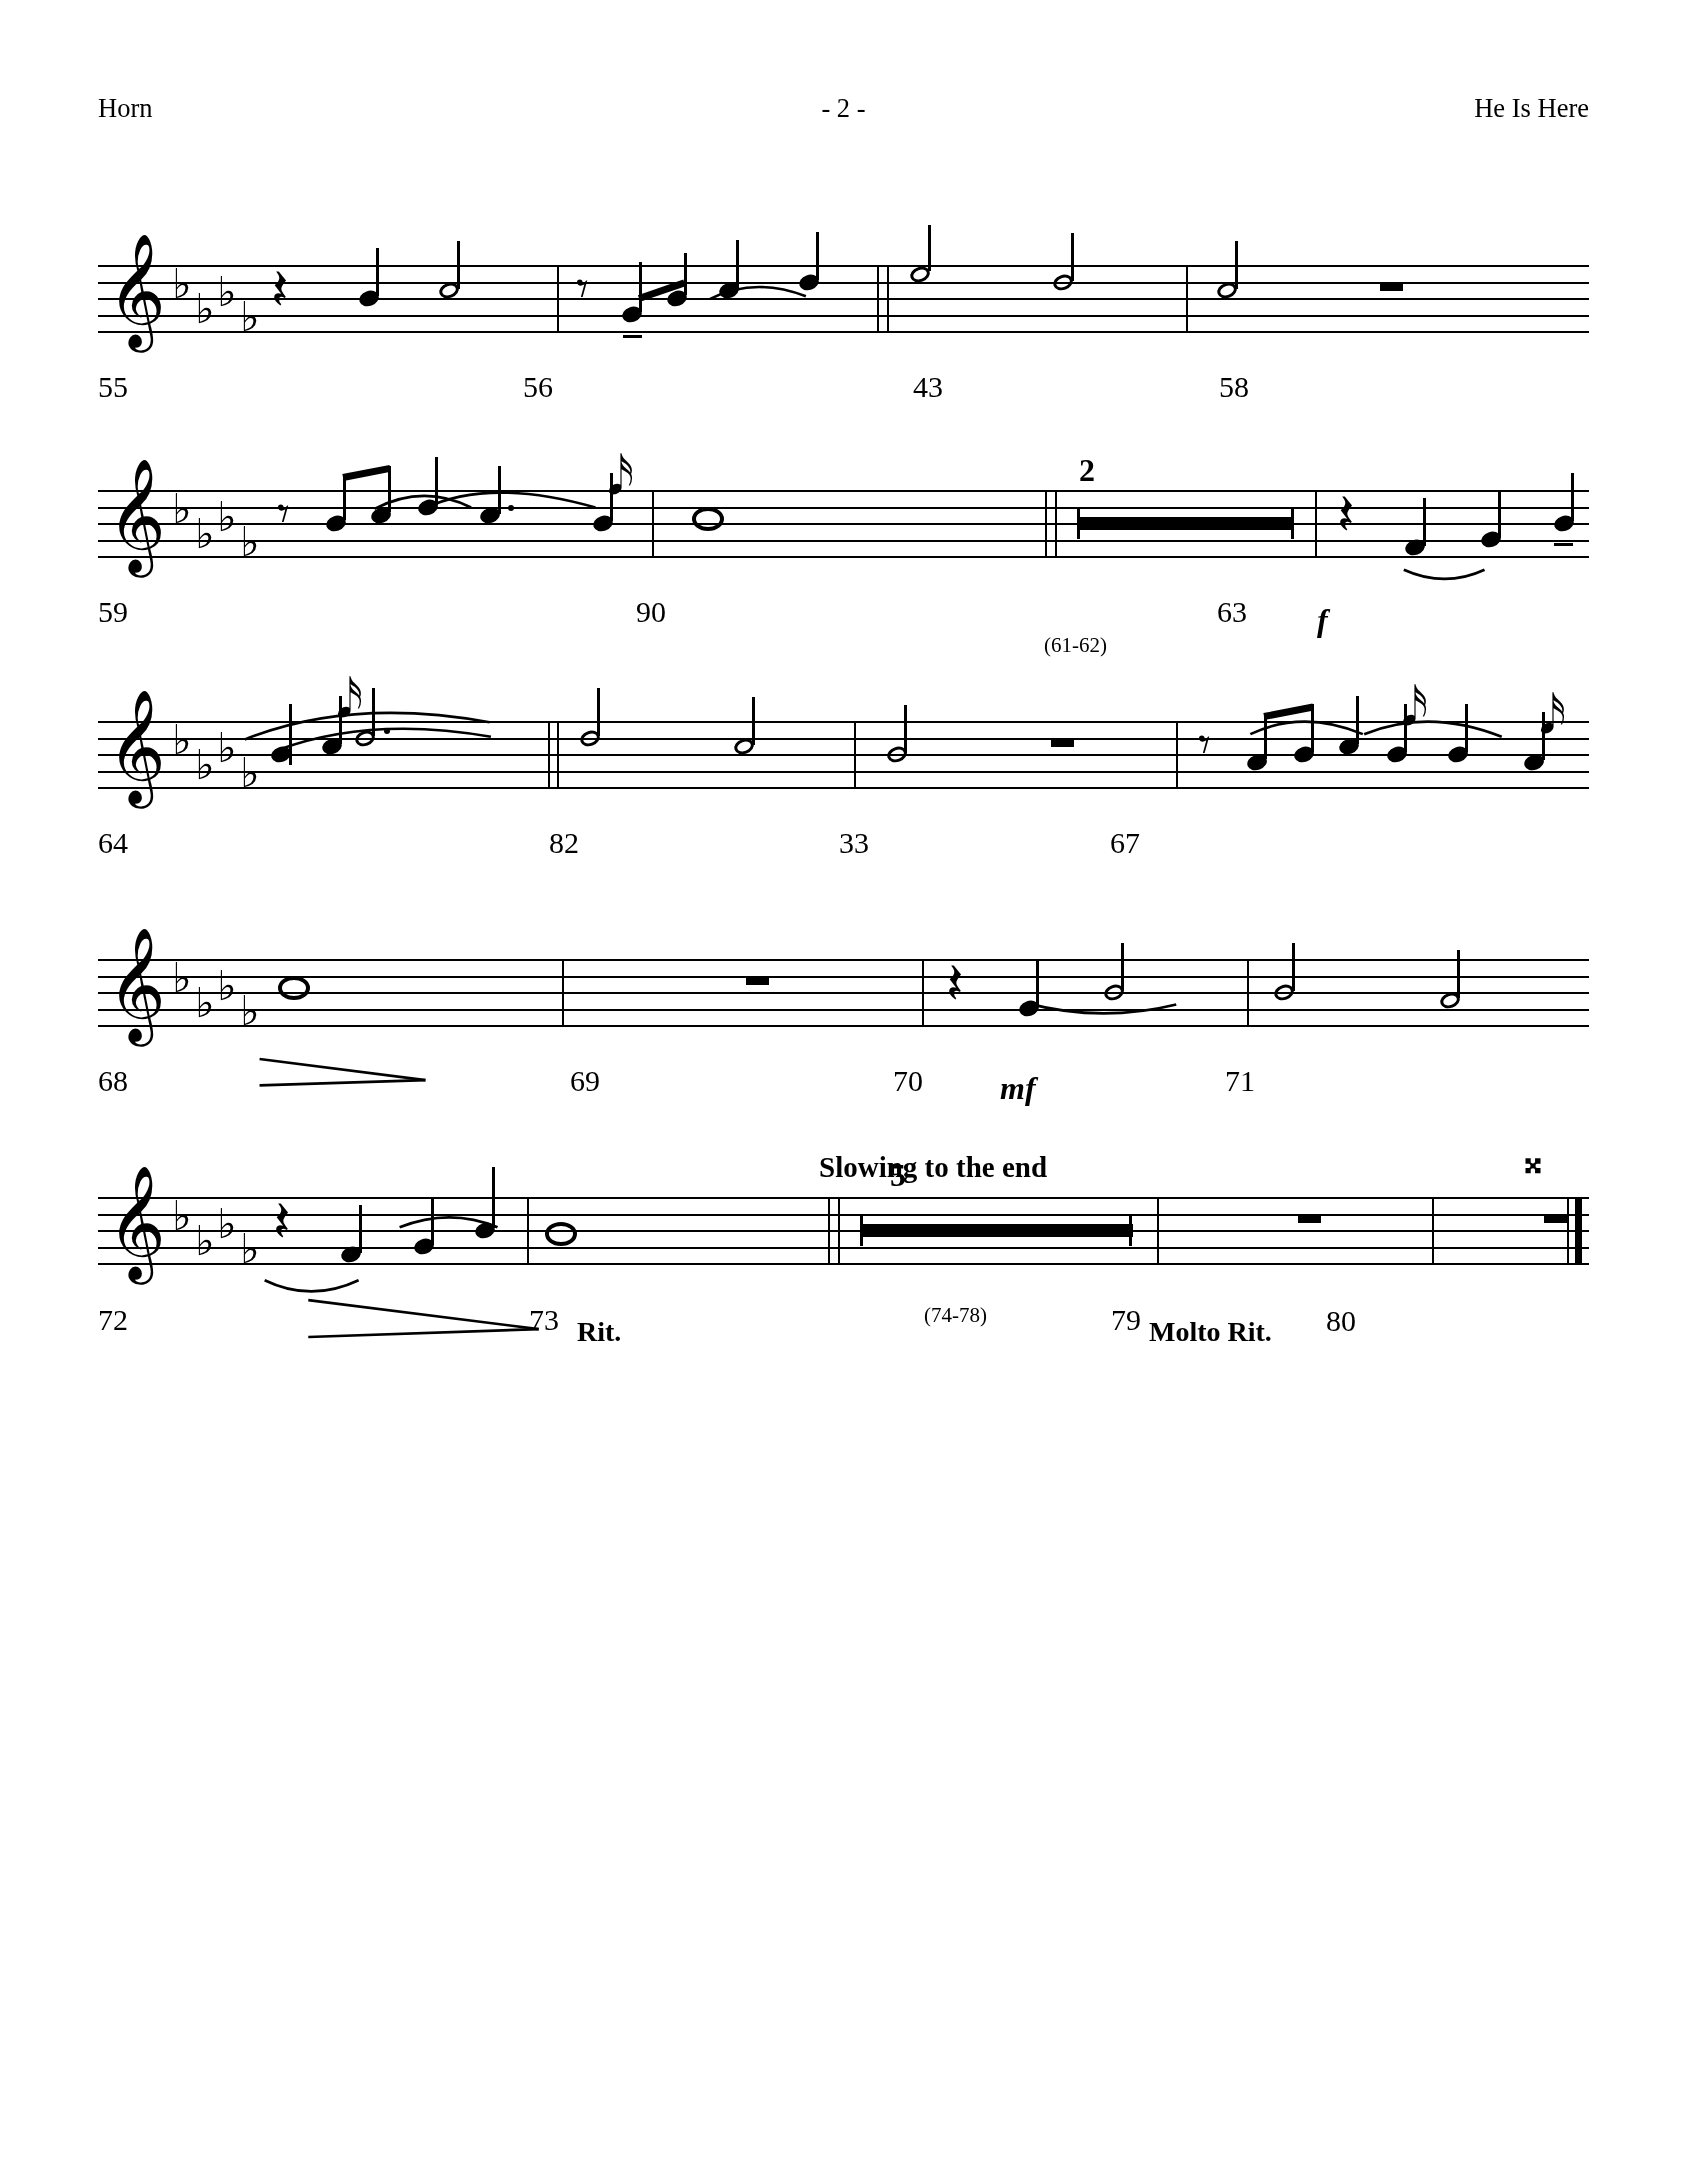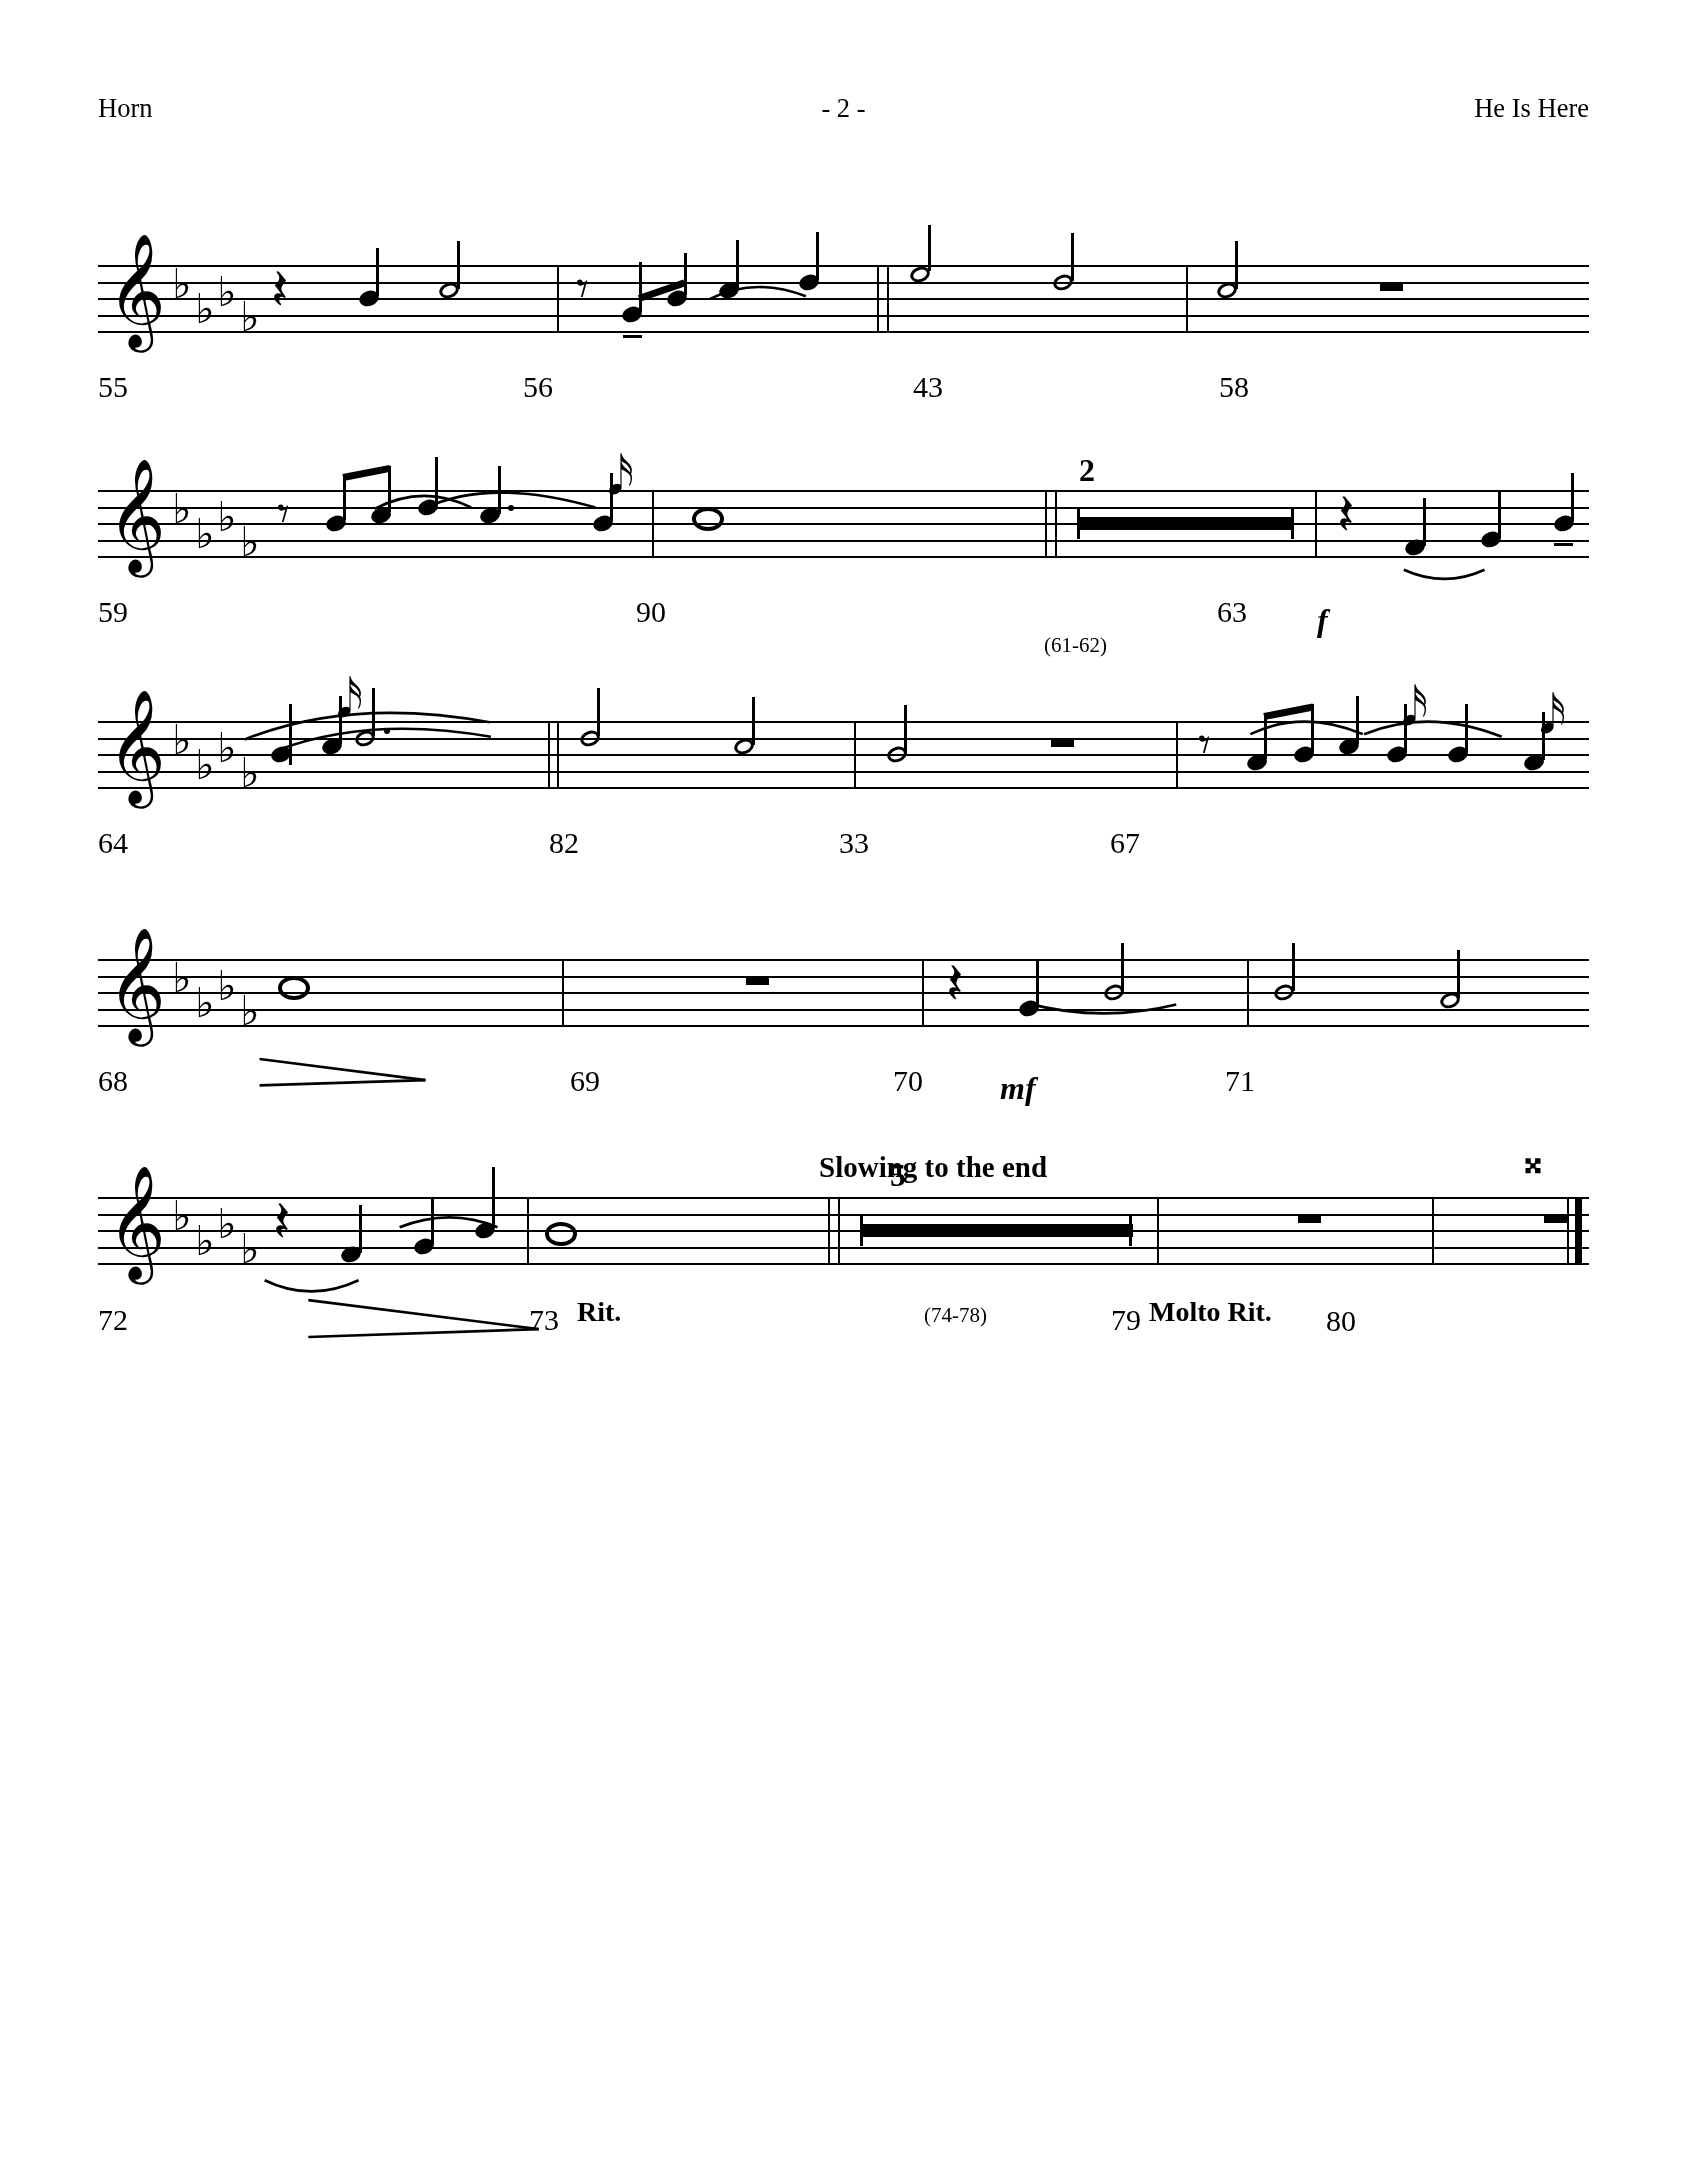--- a/index.html
+++ b/index.html
@@ -214,20 +214,21 @@
     font-family: "Liberation Serif", serif;
     font-style: italic;
     font-weight: bold;
     font-size: 32px;
   }
   .exprtext {
     position: absolute;
     font-family: "Liberation Serif", serif;
     font-weight: bold;
     font-size: 28px;
+    margin-top: 20px;
   }
   .systext {
     position: absolute;
     font-family: "Liberation Serif", serif;
     font-weight: bold;
     font-size: 29px;
   }
   .fermata {
     position: absolute;
     font-family: "DejaVu Sans", sans-serif;

